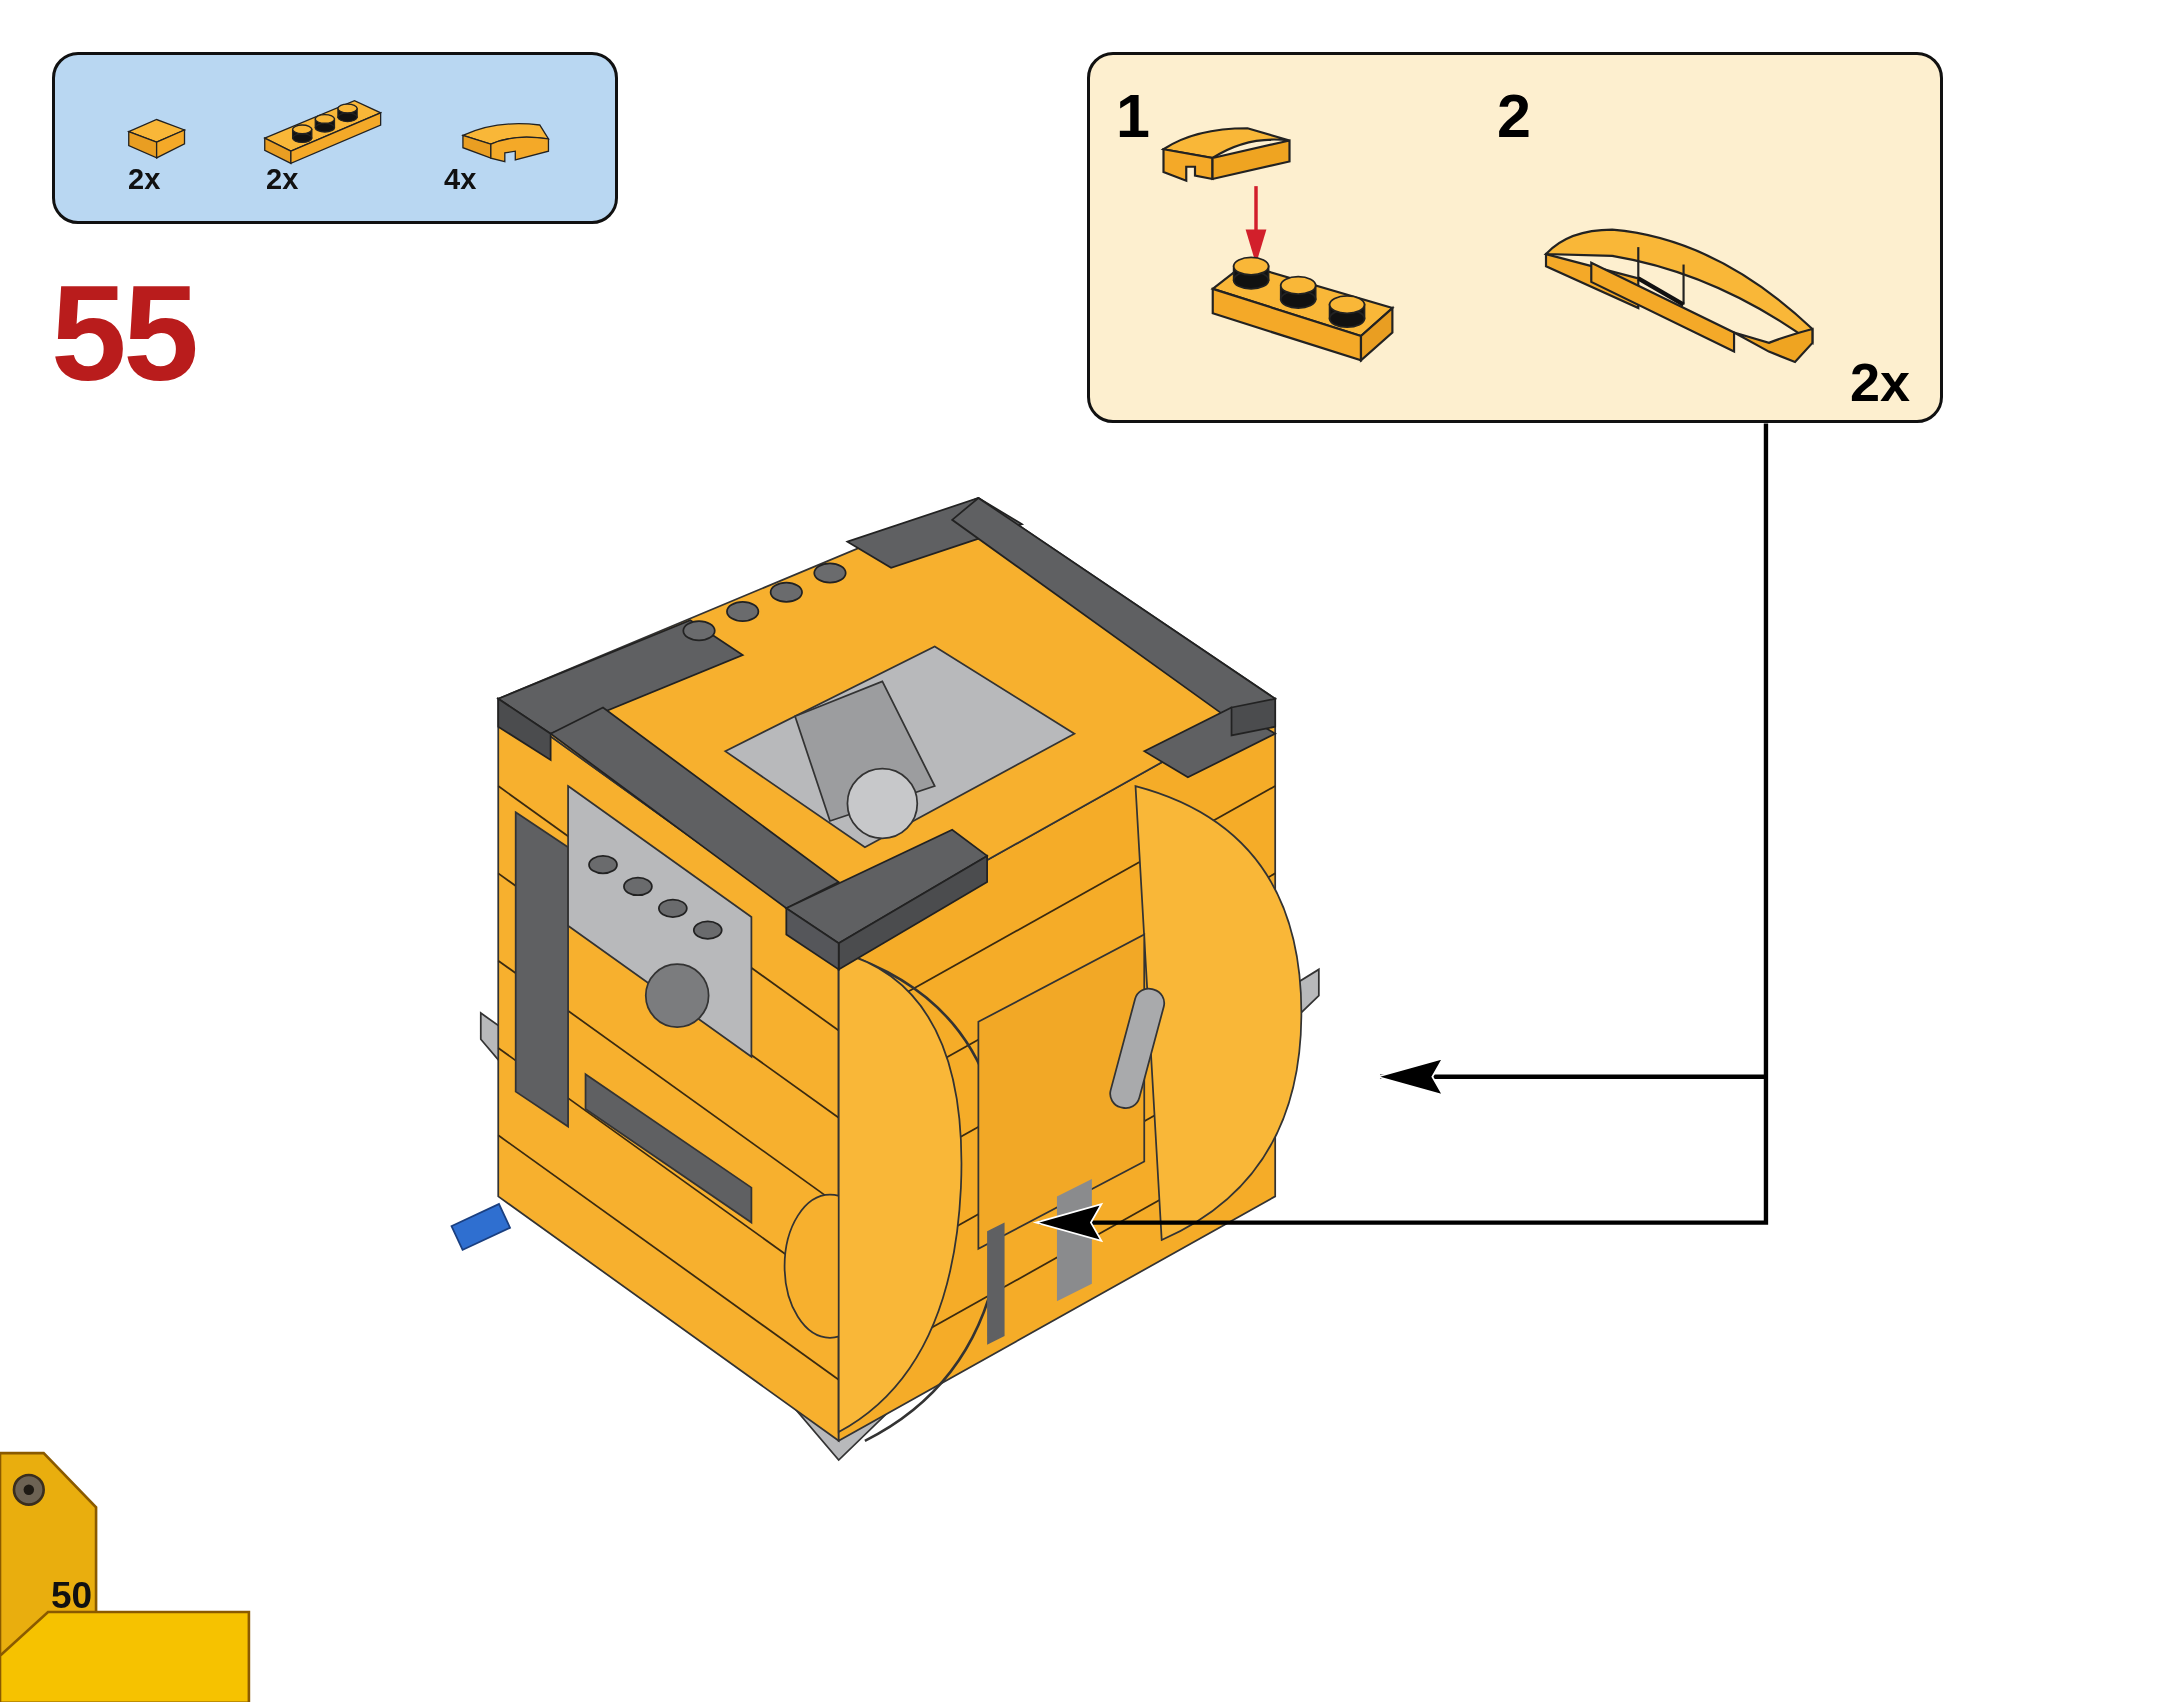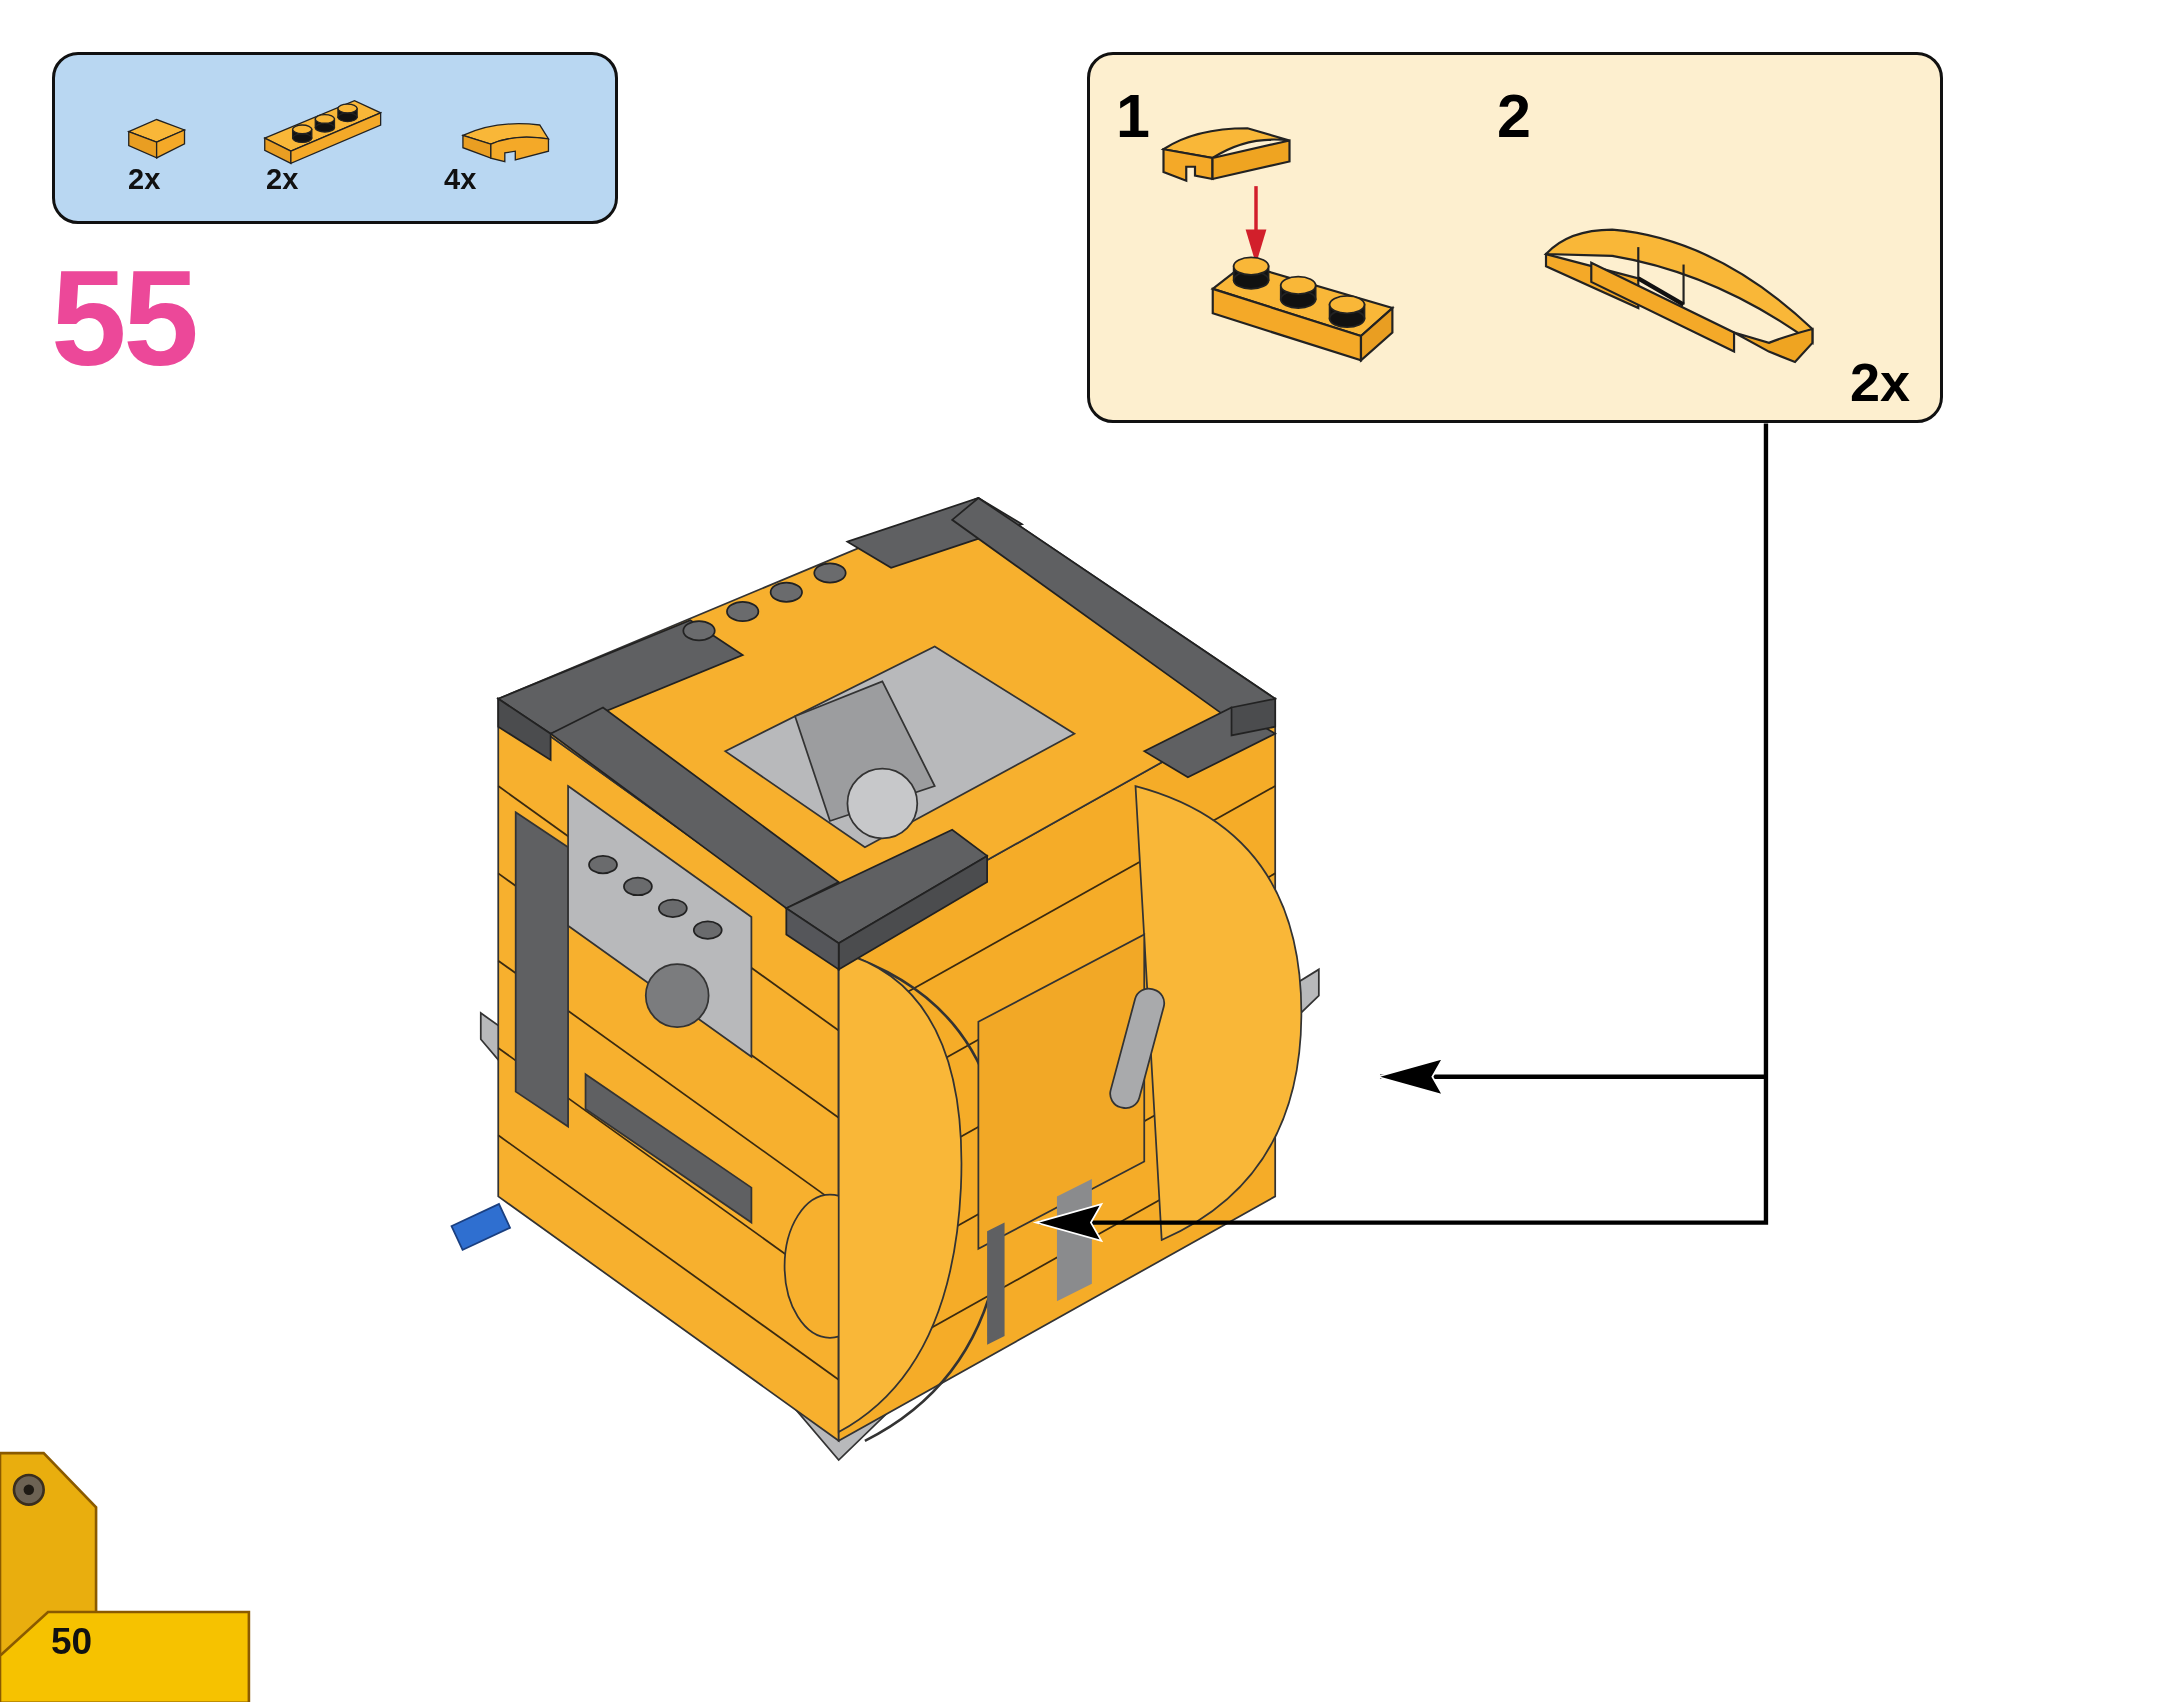--- a/index.html
+++ b/index.html
@@ -1,24 +1,24 @@
 <!DOCTYPE html>
 <html style="font-size:14px"><head>
 <meta charset="utf-8">
 <style>
   html, body { margin:0; padding:0; background:#ffffff; }
   body { width:2167px; height:1702px; position:relative; overflow:hidden; font-family:"Liberation Sans", sans-serif; }
   .abs { position:absolute; }
   .parts-box { left:52px; top:52px; width:566px; height:172px; background:#B9D7F2; border:3.5px solid #111; border-radius:26px; box-sizing:border-box; }
   .qty { position:absolute; font-weight:bold; font-size:29px; color:#111; line-height:1; }
-  .step-number { left:51px; top:250px; font-size:136px; font-weight:bold; color:#ec4899; line-height:1; letter-spacing:-3.5px; }
+  .step-number { left:51px; top:265px; font-size:136px; font-weight:bold; color:#b91c1c; line-height:1; letter-spacing:-3.5px; }
   .callout { left:1087px; top:52px; width:856px; height:371px; background:#FDEFCF; border:3.5px solid #111; border-radius:26px; box-sizing:border-box; }
   .sub-step { position:absolute; font-weight:bold; font-size:61px; color:#000; line-height:1; }
   .callout-qty { position:absolute; font-weight:bold; font-size:54px; color:#000; line-height:1; }
-  .page-num { position:absolute; left:51px; top:1623px; font-weight:bold; font-size:37px; color:#111; line-height:1; }
+  .page-num { position:absolute; left:51px; top:1577px; font-weight:bold; font-size:37px; color:#111; line-height:1; }
   svg { position:absolute; overflow:visible; }
 </style>
 </head>
 <body>
 
 <div class="abs parts-box">
   <svg style="left:72px;top:61px;" width="61" height="48" viewBox="0 0 70 55">
     <polygon points="2,18 34,4 66,16 34,30" fill="#F9B738" stroke="#222" stroke-width="1.5"></polygon>
     <polygon points="2,18 34,30 34,48 2,34" fill="#E99E22" stroke="#222" stroke-width="1.5"></polygon>
     <polygon points="34,30 66,16 66,32 34,48" fill="#F4A928" stroke="#222" stroke-width="1.5"></polygon>

